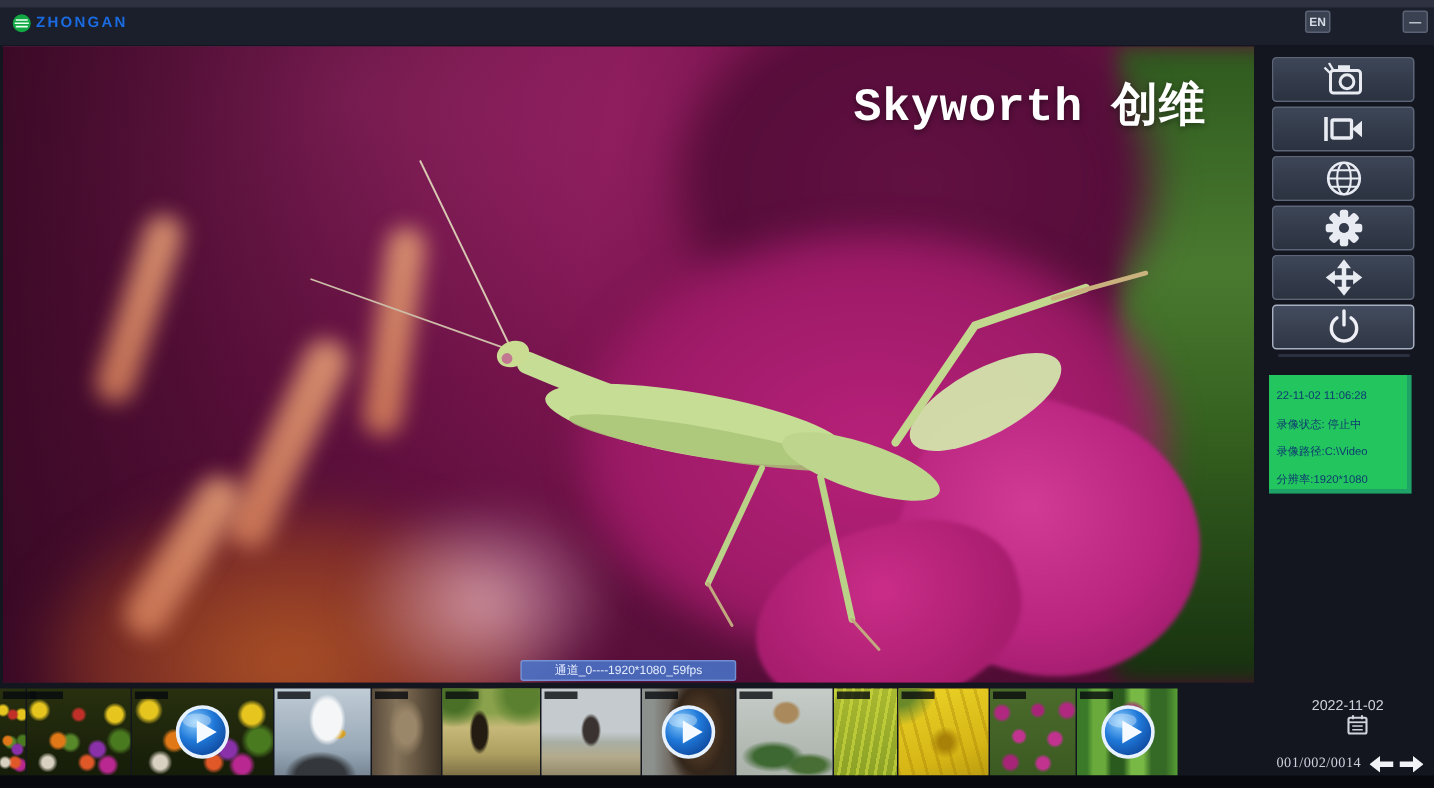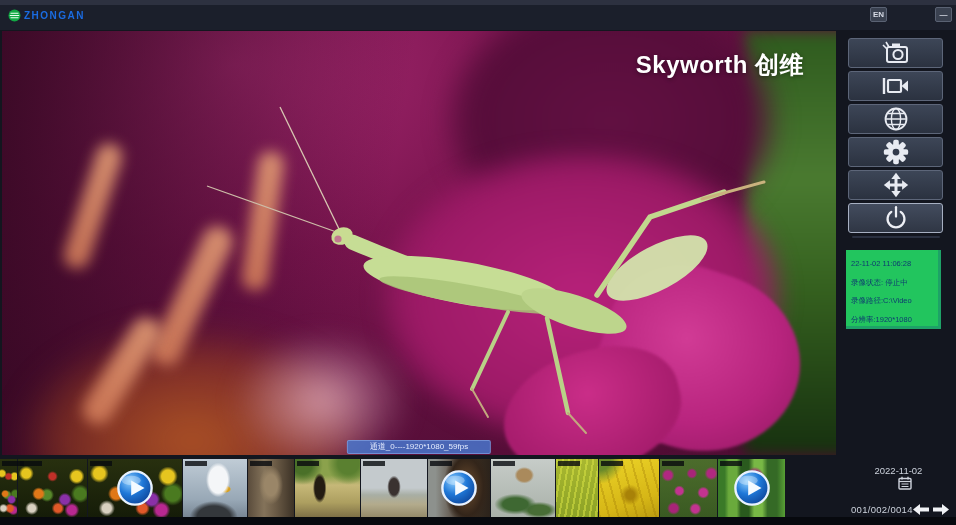--- a/index.html
+++ b/index.html
@@ -34,43 +34,43 @@
   .v-orange-glow { left:20px; top:300px; width:340px; height:220px; border-radius:50%;
     background:radial-gradient(ellipse, rgba(190,95,35,.85) 0%, rgba(165,70,30,.5) 55%, transparent 75%); filter:blur(16px); }
   .v-pale-center { left:230px; top:300px; width:180px; height:140px; border-radius:50%;
     background:radial-gradient(ellipse, rgba(238,186,200,.75) 0%, transparent 70%); filter:blur(12px); }
   .v-stamen { background:linear-gradient(180deg,#e09a74 0%, #d07a58 100%); border-radius:14px; filter:blur(7px); opacity:.9; }
   .s1 { left:78px;  top:110px; width:26px; height:130px; transform:rotate(18deg); }
   .s2 { left:175px; top:190px; width:30px; height:150px; transform:rotate(25deg); }
   .s3 { left:248px; top:120px; width:26px; height:140px; transform:rotate(8deg); }
   .s4 { left:105px; top:280px; width:30px; height:120px; transform:rotate(32deg); }
   .v-mantis { left:0; top:0; width:834px; height:424px; }
-  .watermark { position:absolute; right:32px; top:18px; color:#ffffff; font-size:24px; font-weight:bold;
-    letter-spacing:.5px; text-shadow:0 1px 4px rgba(0,0,0,.45); z-index:5; }
+  .watermark { position:absolute; right:32px; top:18px; color:#ffffff; font-size:31px; font-weight:bold;
+    letter-spacing:.5px; text-shadow:0 1px 4px rgba(0,0,0,.45); z-index:5;font-family:Liberation Mono, monospace; }
   .channel-badge { position:absolute; left:50%; bottom:1px; transform:translateX(-50%); z-index:6;
     background:rgba(72,118,204,.85); border:1px solid rgba(140,170,230,.6); border-radius:2px;
     color:#e4ecff; font-size:8px; line-height:10px; padding:1px 22px; white-space:nowrap; }
 
   
   .sidebar { position:absolute; left:848px; top:38px; width:95px; }
   .side-btn { width:95px; height:30px; margin-bottom:3px; border-radius:3px; cursor:pointer;
     background:linear-gradient(180deg,#3d4657 0%, #2b3240 100%); border:1px solid #5d6679;
     display:flex; align-items:center; justify-content:center; }
   .side-btn.power { border-color:#a7b0c2; background:linear-gradient(180deg,#434c5e 0%, #2f3644 100%); }
   .side-sep { width:88px; height:2px; margin:2px auto 6px auto; background:#2a3040; border-radius:2px; }
 
   
   .info-panel { position:absolute; left:846px; top:250px; width:95px; height:79px; background:#22c55e;
     box-shadow:inset -3px -3px 0 rgba(20,60,130,.25); padding:5px 0 0 5px; }
   .info-line { color:#0e3c70; font-size:7.5px; line-height:18.5px; white-space:nowrap; }
 
   
   .playback { position:absolute; left:845px; top:458px; width:108px; color:#ccd2dc; font-size:9.5px; }
   .pb-row1 { display:flex; align-items:center; margin-top:7px; padding-left:7px;flex-direction:column; }
-  .pb-row2 { display:flex; align-items:center; margin-top:14px; padding-left:6px; }
+  .pb-row2 { display:flex; margin-top:14px; padding-left:6px;font-family:Liberation Serif, serif; }
   .pb-date { width:56px; }
   .pb-counter { width:58px; letter-spacing:.3px; }
   .cal-btn { margin-left:5px; cursor:pointer; display:flex; }
   .nav-btn { cursor:pointer; display:flex; margin-left:4px; }
 
   
   .strip { position:absolute; left:0; top:459px; height:58px; display:flex; gap:1px; }
   .thumb { position:relative; height:58px; flex:none; cursor:pointer; }
   .thumb-label { position:absolute; top:2px; left:2px; width:22px; height:5px; background:rgba(8,10,14,.8); z-index:2; }
   .play-overlay { position:absolute; left:50%; top:50%; transform:translate(-50%,-50%); z-index:3; width:38px; height:38px; }

